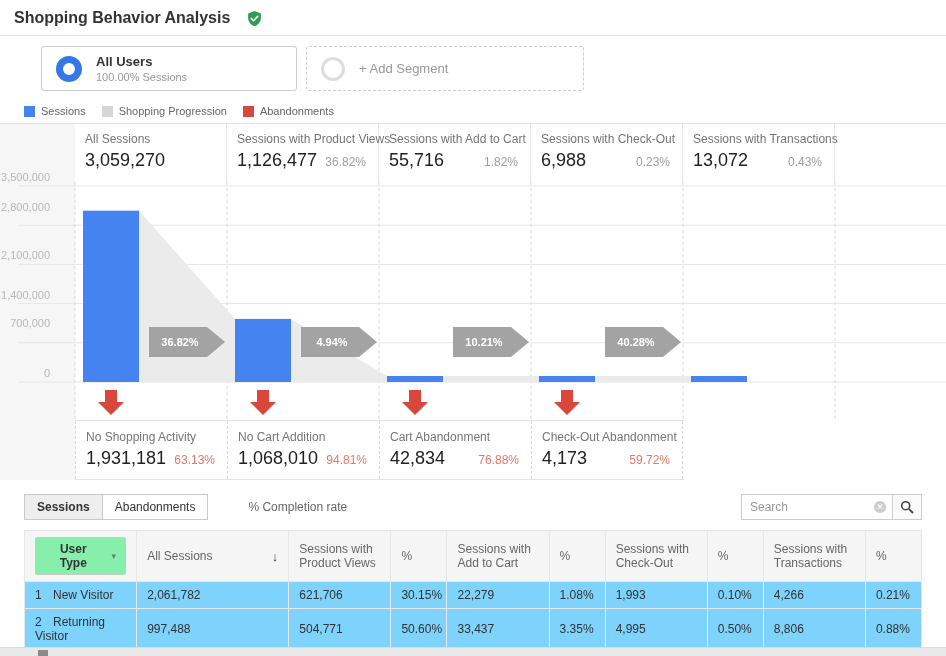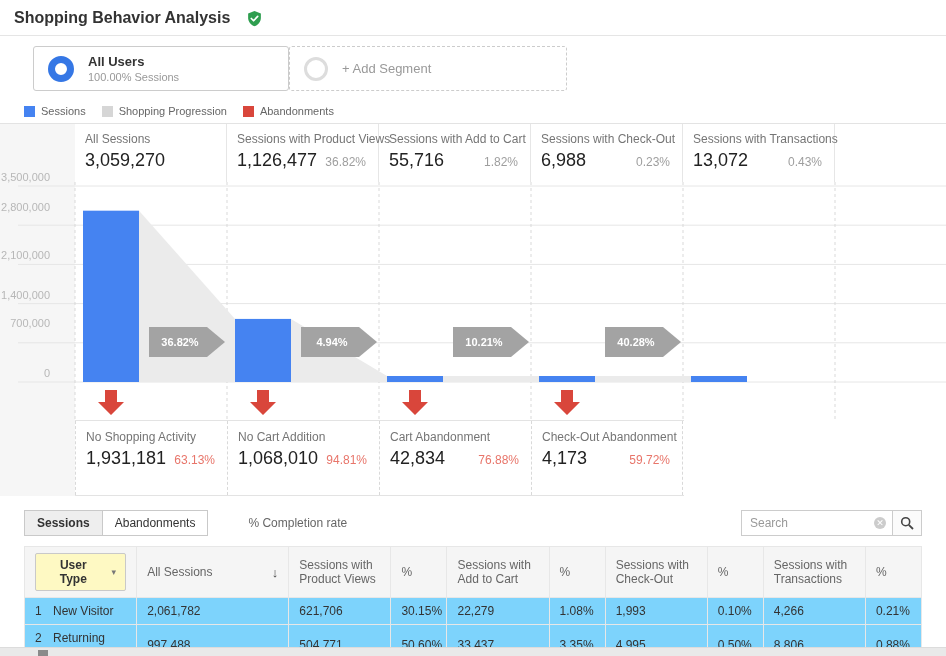--- a/index.html
+++ b/index.html
@@ -6,21 +6,21 @@
   html,body { background:#fff; }
   body { font-family:"Liberation Sans","DejaVu Sans",sans-serif; color:#333; }
   .page { position:relative; width:946px; height:656px; background:#fff; overflow:hidden; }
 
   
   .titlebar { display:flex; align-items:center; gap:16px; padding:9px 14px 8px; border-bottom:1px solid #e5e5e5; }
   .titlebar h1 { font-size:16px; font-weight:bold; color:#333; }
   .verified { width:17px; height:17px; }
 
   
-  .segments { display:flex; padding:10px 14px 0 33px; height:62px; }
+  .segments { display:flex; gap:9px; padding:10px 14px 0 33px; height:62px;margin-left:8px; }
   .segment-card { width:256px; height:45px; border:1px solid #ccc; border-radius:3px; background:#fff;
                   display:flex; align-items:center; gap:14px; padding:0 14px; cursor:pointer; }
   .donut { width:26px; height:26px; border:7px solid #3577e5; border-radius:50%; background:#fff; }
   .seg-name { font-size:13px; font-weight:bold; color:#333; }
   .seg-detail { font-size:11px; color:#999; margin-top:2px; }
   .segment-add { width:278px; height:45px; border:1px dashed #ccc; border-radius:3px;
                  display:flex; align-items:center; gap:14px; padding:0 14px; cursor:pointer; color:#999; font-size:13px; }
   .ring { width:24px; height:24px; border:3px solid #ddd; border-radius:50%; }
 
   
@@ -35,21 +35,21 @@
   .stat-cell { width:152px; padding:8px 12px 0 10px; border-right:1px solid #e6e6e6; }
   .stat-label { font-size:12px; color:#757575; margin-bottom:4px; white-space:nowrap; }
   .stat-value-line { display:flex; align-items:baseline; justify-content:space-between; }
   .stat-value { font-size:18px; color:#222; }
   .stat-pct { font-size:12px; color:#9e9e9e; }
 
   .plot { position:relative; height:238px; }
   .plot svg { position:absolute; left:18px; top:0; }
   .ytick { position:absolute; left:0; width:50px; text-align:right; font-size:11px; color:#b7b7b7; }
 
-  .abandon-row { position:relative; display:flex; margin-left:75px; width:609px; height:76px;
+  .abandon-row { position:relative; display:flex; margin-left:75px; width:609px; height:60px;
                  border-top:1px solid #e3e3e3; border-bottom:1px solid #e3e3e3; background:#fff; }
   .abandon-cell { width:152px; padding:9px 12px 0 10px; border-left:1px dashed #d9d9d9; }
   .abandon-cell:last-child { border-right:1px dashed #d9d9d9; }
   .abandon-label { font-size:12px; color:#757575; margin-bottom:4px; white-space:nowrap; }
   .abandon-pct { font-size:12px; color:#e8756a; }
 
   
   .table-card { padding:14px 24px 0; }
   .table-toolbar { display:flex; align-items:center; margin-bottom:10px; }
   .tab-btn { font-size:12px; padding:5px 12px; border:1px solid #c9c9c9; background:#fff; color:#333;
@@ -68,21 +68,21 @@
                 display:flex; align-items:center; justify-content:center; }
 
   table.data { width:100%; border-collapse:collapse; table-layout:fixed; font-size:12px; }
   table.data th, table.data td { border:1px solid #e7e7e7; }
   table.data th { background:#f5f5f5; color:#666; font-weight:normal; text-align:left;
                   padding:6px 10px; font-size:12px; height:37px; vertical-align:middle; }
   th.sorted { background:#e0e0e0; color:#333; }
   th.sorted .th-inner { display:flex; align-items:center; justify-content:space-between; }
   .sort-arrow { font-size:13px; color:#444; }
   th.pct-h { text-align:center; }
-  .user-type-btn { display:inline-flex; align-items:center; gap:10px; border:1px solid #c9c9c9; background:#fef9c3;
+  .user-type-btn { display:inline-flex; align-items:center; gap:10px; border:1px solid #c9c9c9; background:#86efac;
                    border-radius:2px; padding:4px 9px; font-size:12px; font-weight:bold; color:#333; cursor:pointer;
                    font-family:inherit; }
   .user-type-btn .caret { font-size:9px; color:#777; font-weight:normal; }
   table.data td { padding:6px 10px; color:#333; background:#7dd3fc; height:26px; }
   td.pct { text-align:left; color:#b3b3b3; }
   .rank { display:inline-block; width:18px; color:#333; }
 
   .table-footer { display:flex; align-items:center; justify-content:flex-end; gap:8px;
                   background:#f5f5f5; border:1px solid #e7e7e7; border-top:none; padding:4px 8px;
                   font-size:11px; color:#666; height:26px; }

